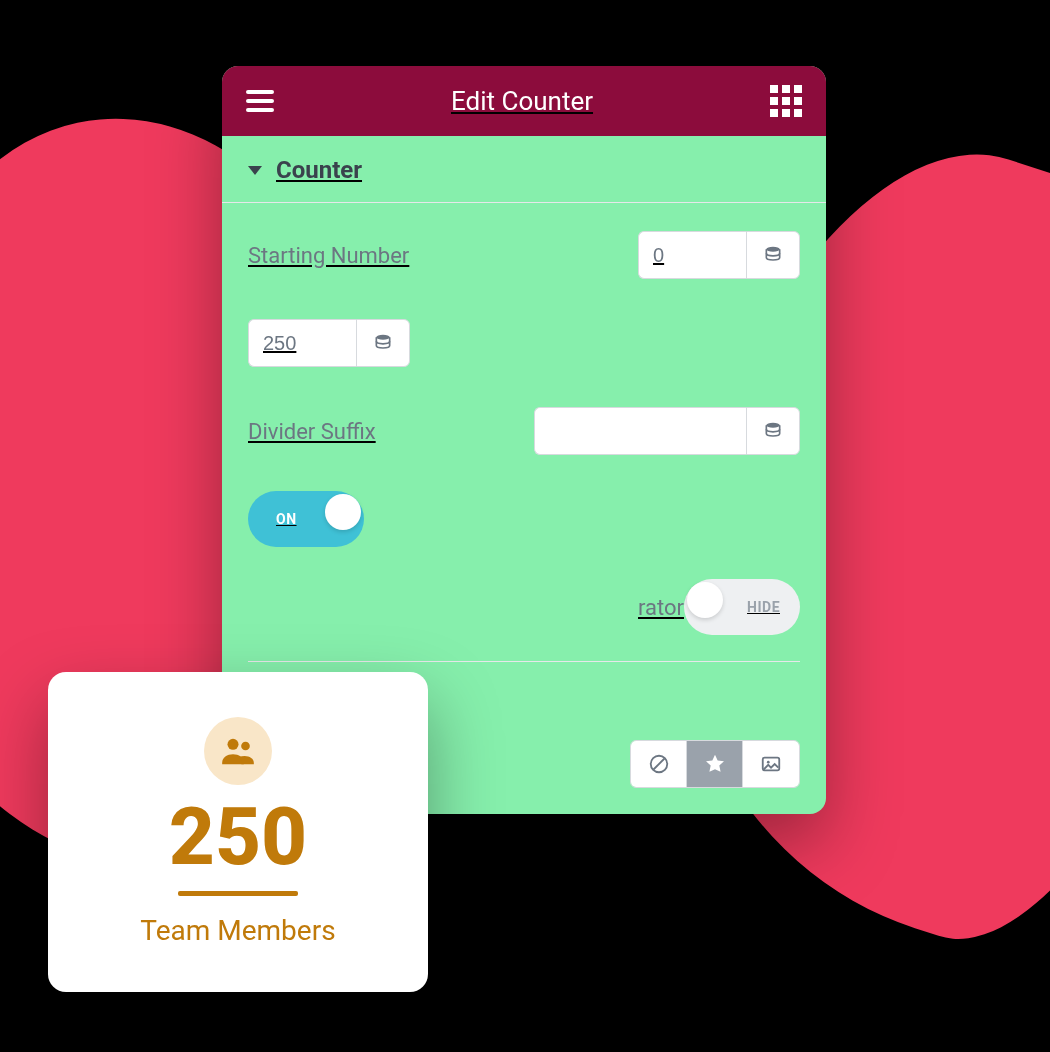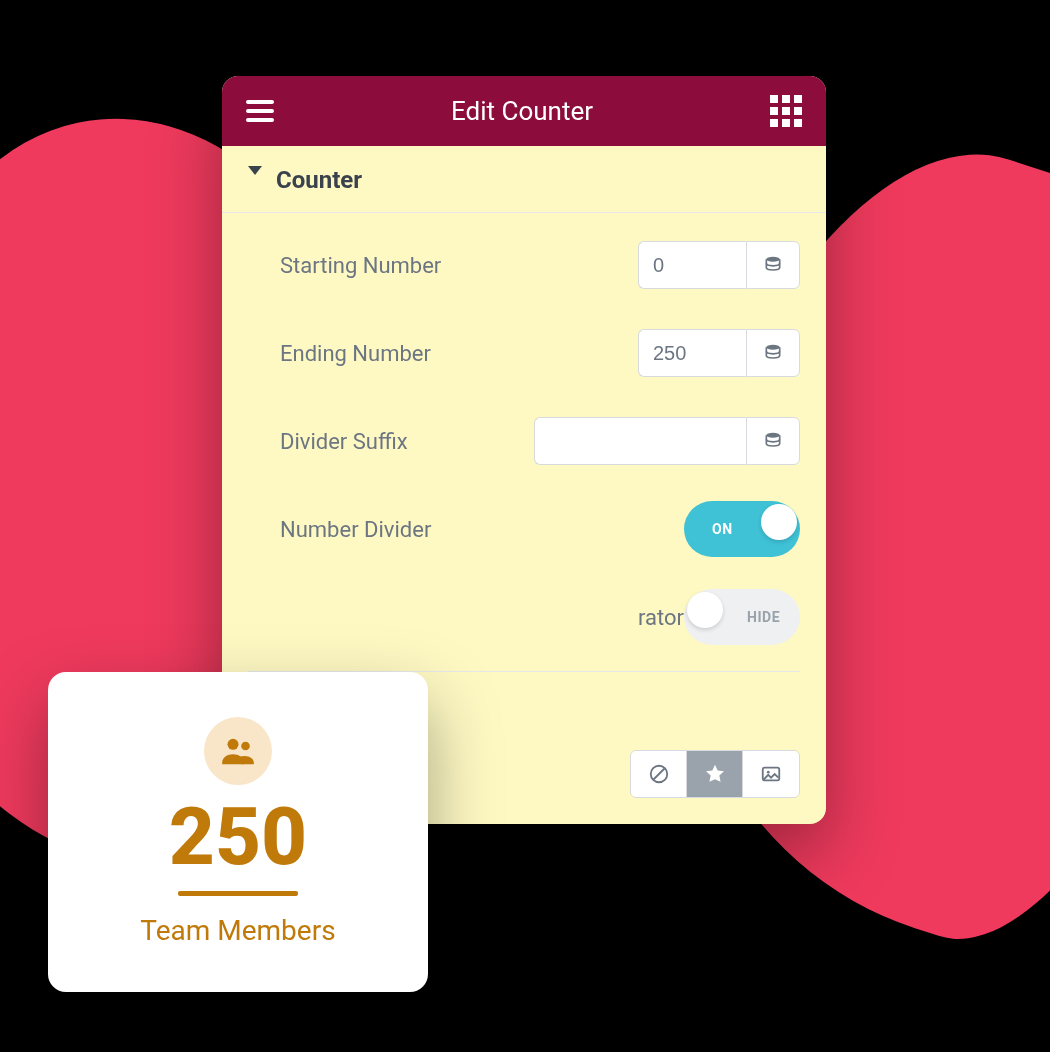--- a/index.html
+++ b/index.html
@@ -30,27 +30,28 @@
     background: #ef3a5d;
     border-radius: 40% 55% 30% 70% / 55% 50% 50% 50%;
     top: 160px;
     right: -160px;
     transform: rotate(18deg);
   }
 
   
   .panel {
     position: absolute;
-    top: 76px;
+    top: 66px;
     left: 222px;
     width: 604px;
-    background: #fef9c3;
+    background: #86efac;
     border-radius: 16px;
     box-shadow: 0 30px 70px rgba(0,0,0,0.35);
     overflow: hidden;
+    text-decoration: underline;
   }
   .panel-header {
     background: #8c0c3c;
     color: #fff;
     height: 70px;
     display: flex;
     align-items: center;
     justify-content: space-between;
     padding: 0 24px;
   }
@@ -79,21 +80,21 @@
     cursor: pointer;
   }
   .apps-grid span {
     width: 8px;
     height: 8px;
     background: #fff;
   }
 
   .section-head {
     display: flex;
-    align-items: flex-start;
+    align-items: center;
     gap: 14px;
     padding: 20px 26px 18px 26px;
     border-bottom: 1px solid #e6e8ea;
   }
   .caret {
     width: 0;
     height: 0;
     border-left: 7px solid transparent;
     border-right: 7px solid transparent;
     border-top: 9px solid #3a424d;
@@ -106,21 +107,20 @@
 
   .controls {
     padding: 8px 26px 0 26px;
   }
   .row {
     display: flex;
     align-items: center;
     justify-content: space-between;
     min-height: 88px;
     padding: 14px 0;
-    margin-left: 32px;
   }
   .row-label {
     font-size: 22px;
     color: #6c7682;
     flex: 1;
   }
   .input-group {
     display: flex;
     align-items: stretch;
     height: 48px;
@@ -304,21 +304,20 @@
           <svg width="20" height="20" viewBox="0 0 24 24">
             <ellipse cx="12" cy="5" rx="8" ry="3" fill="#6c7682"></ellipse>
             <path d="M4 5v5c0 1.66 3.58 3 8 3s8-1.34 8-3V5" fill="none" stroke="#6c7682" stroke-width="2"></path>
             <path d="M4 10v5c0 1.66 3.58 3 8 3s8-1.34 8-3v-5" fill="none" stroke="#6c7682" stroke-width="2"></path>
           </svg>
         </div>
       </div>
     </div>
 
     <div class="row">
-      <div class="row-label">Ending Number</div>
       <div class="input-group">
         <input class="text-input narrow" value="250" style="">
         <div class="dyn-btn">
           <svg width="20" height="20" viewBox="0 0 24 24">
             <ellipse cx="12" cy="5" rx="8" ry="3" fill="#6c7682"></ellipse>
             <path d="M4 5v5c0 1.66 3.58 3 8 3s8-1.34 8-3V5" fill="none" stroke="#6c7682" stroke-width="2"></path>
             <path d="M4 10v5c0 1.66 3.58 3 8 3s8-1.34 8-3v-5" fill="none" stroke="#6c7682" stroke-width="2"></path>
           </svg>
         </div>
       </div>
@@ -333,21 +332,20 @@
           <svg width="20" height="20" viewBox="0 0 24 24">
             <ellipse cx="12" cy="5" rx="8" ry="3" fill="#6c7682"></ellipse>
             <path d="M4 5v5c0 1.66 3.58 3 8 3s8-1.34 8-3V5" fill="none" stroke="#6c7682" stroke-width="2"></path>
             <path d="M4 10v5c0 1.66 3.58 3 8 3s8-1.34 8-3v-5" fill="none" stroke="#6c7682" stroke-width="2"></path>
           </svg>
         </div>
       </div>
     </div>
 
     <div class="row">
-      <div class="row-label">Number Divider</div>
       <div class="toggle on">
         <span>ON</span>
         <div class="knob"></div>
       </div>
     </div>
 
     <div class="row">
       <div class="row-label" style="padding-left:180px;text-align:right;">rator</div>
       <div class="toggle off">
         <span>HIDE</span>

